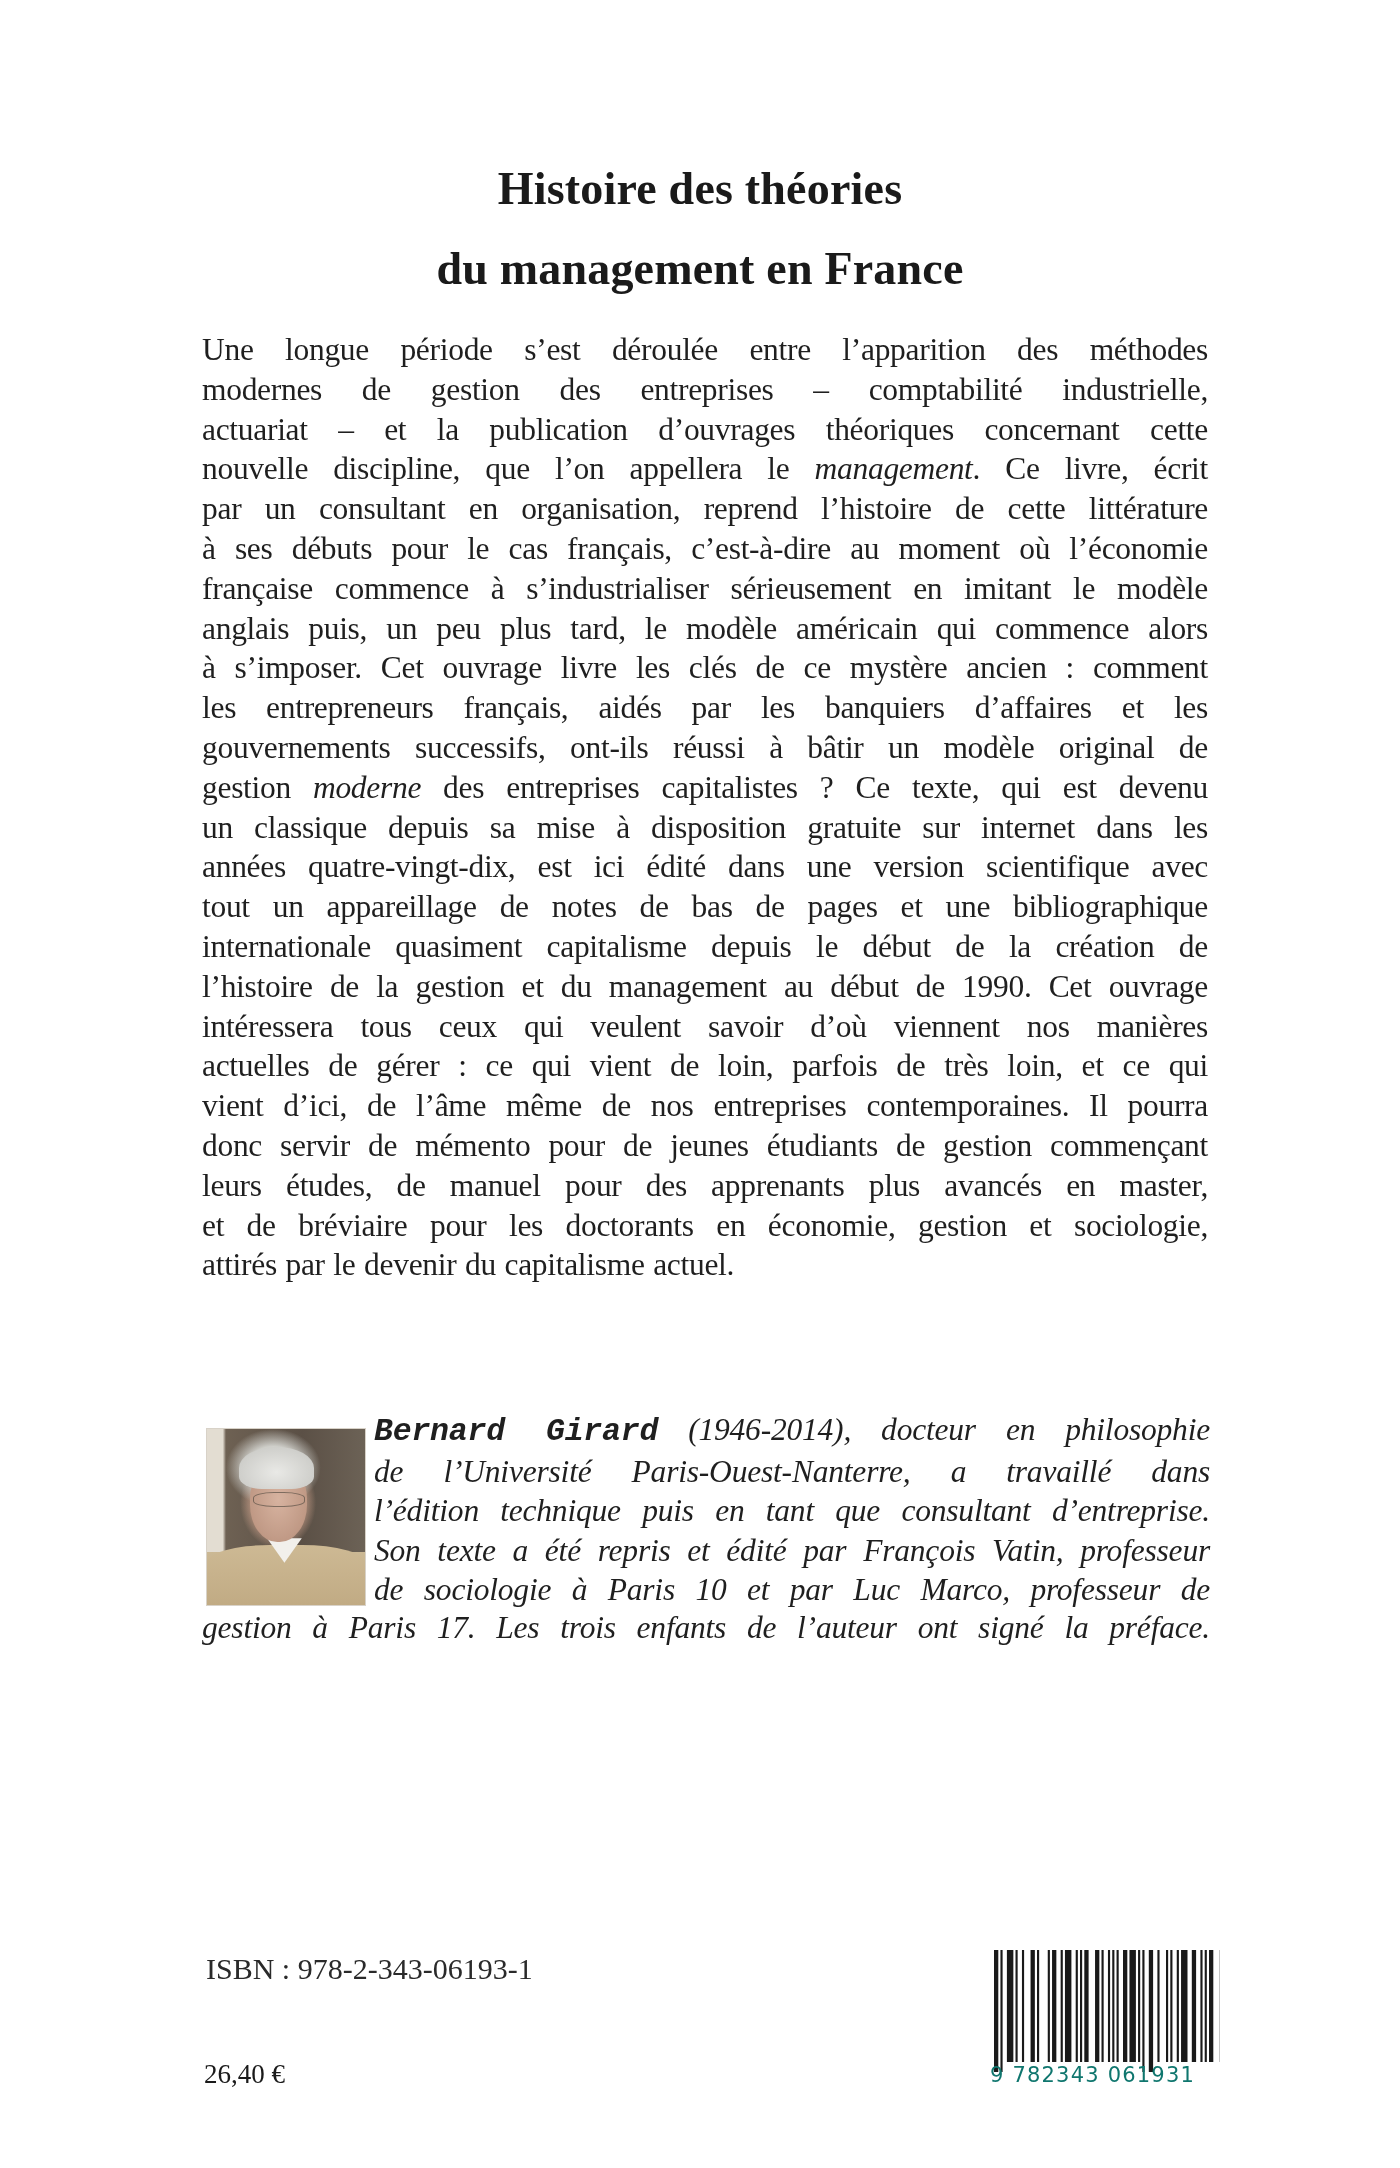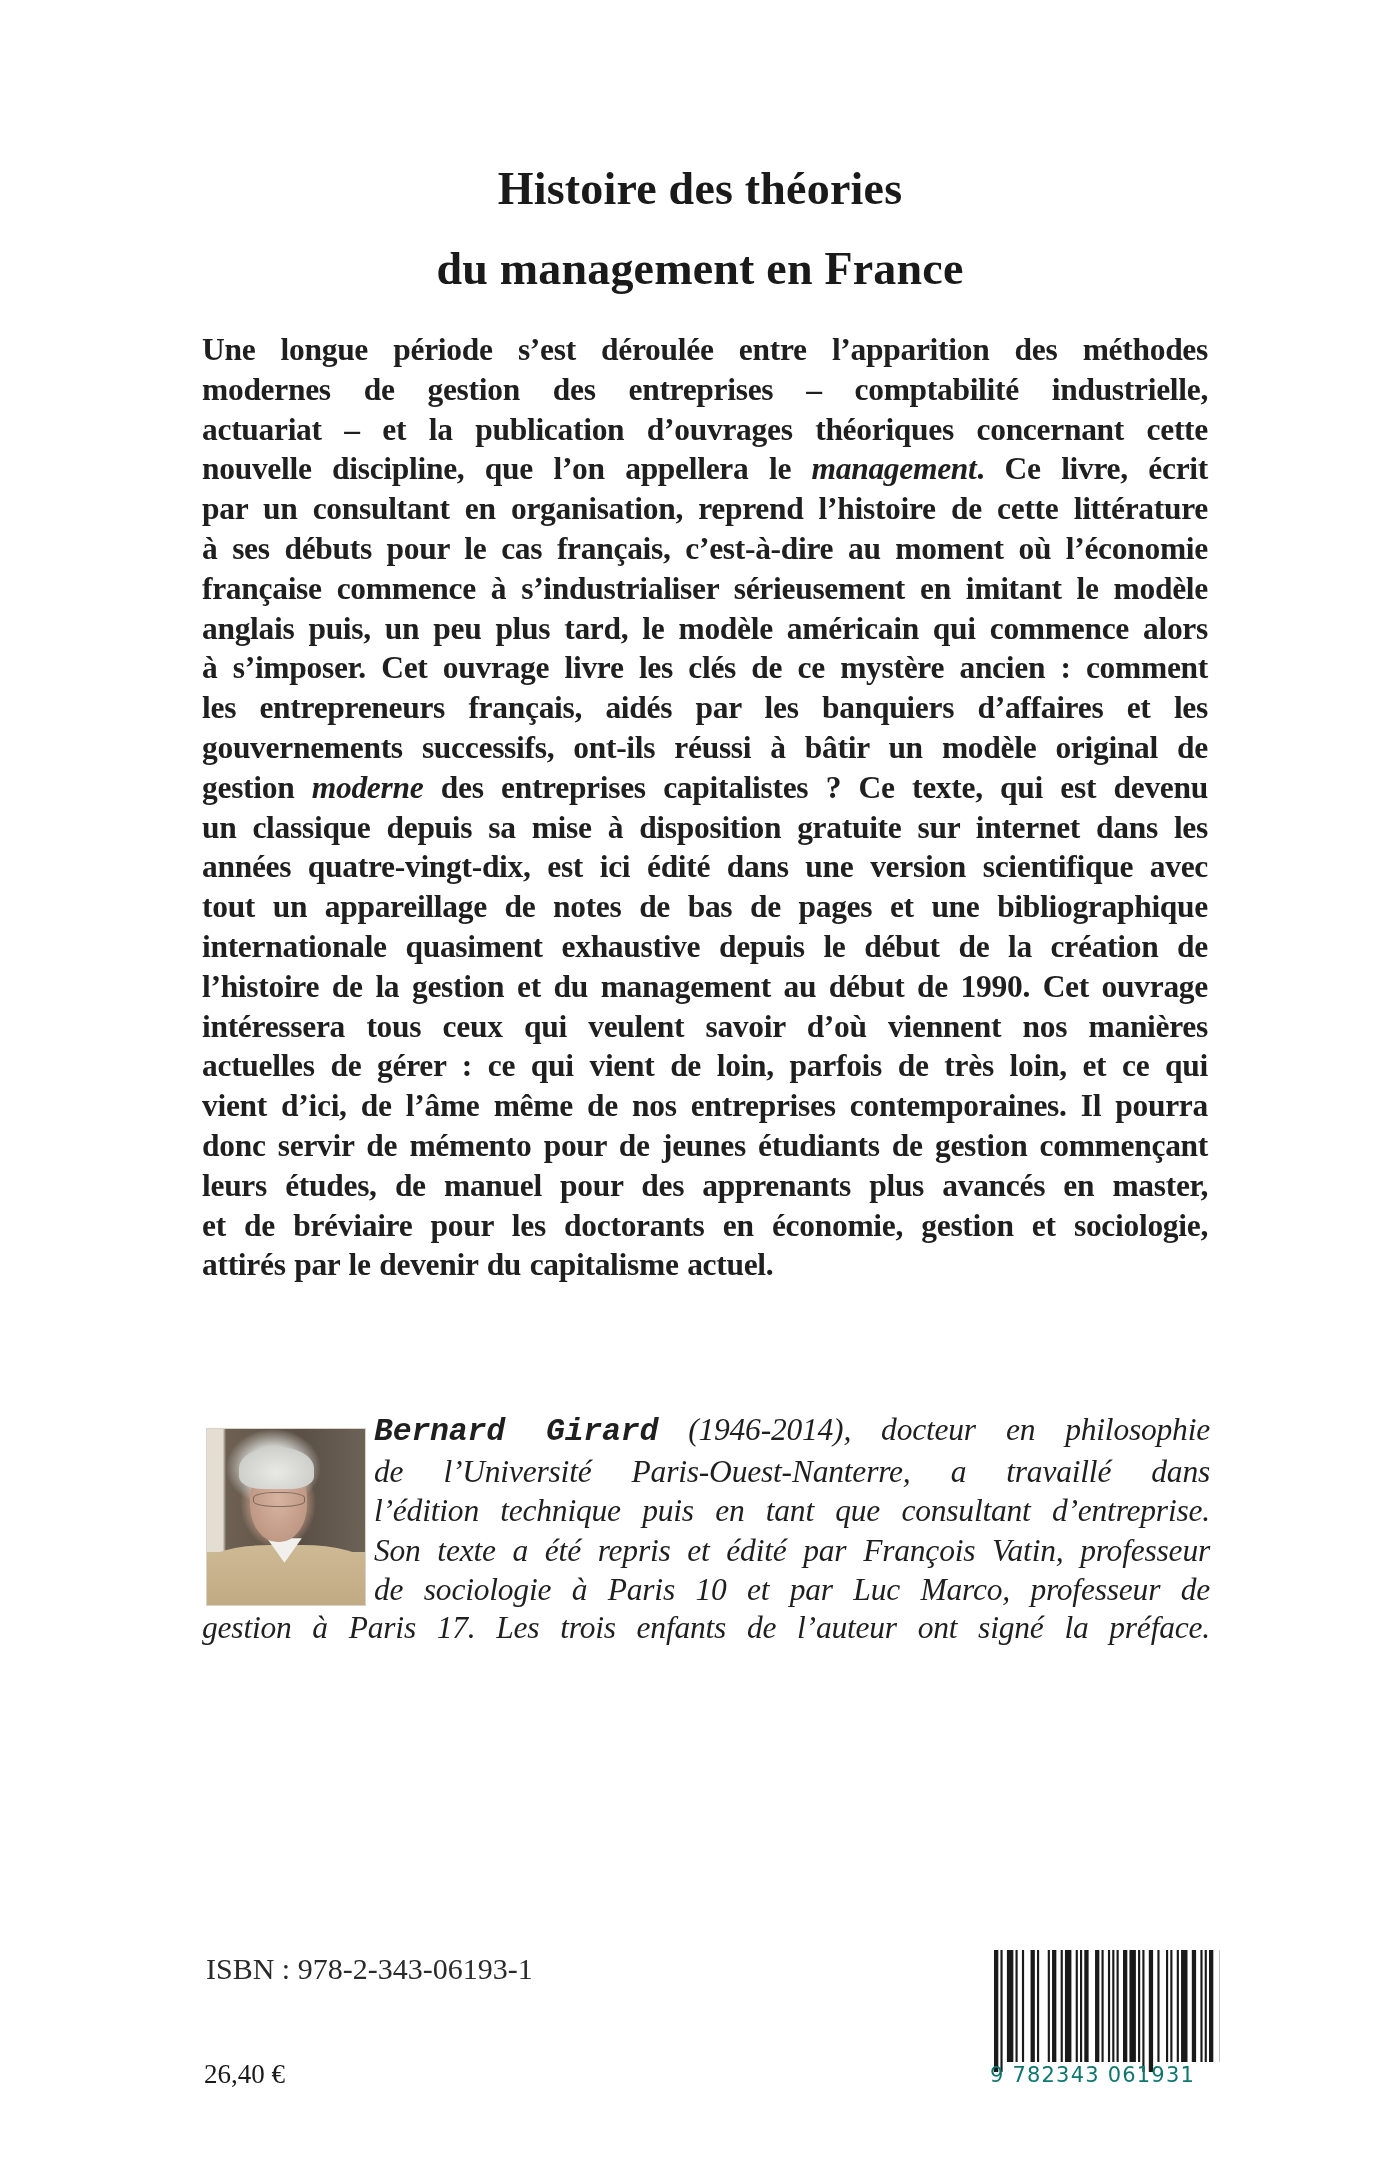--- a/index.html
+++ b/index.html
@@ -39,21 +39,20 @@
       text-align-last: left;
       color: #1f1f1f;
       letter-spacing: -0.3px;
       word-spacing: 1px;
     }
     .body-text .line {
       display: block;
       text-align: justify;
       text-align-last: justify;
       white-space: nowrap;
-      font-weight: bold;
     }
     .body-text .line.last { text-align-last: left; }
     .body-text em { font-style: italic; }
 
     .author-photo {
       position: absolute;
       left: 206px;
       top: 1428px;
       width: 158px;
       height: 176px;
@@ -199,21 +198,21 @@
     <span class="line"><span>à ses débuts pour le cas français, c’est-à-dire au moment où l’économie</span></span>
     <span class="line"><span>française commence à s’industrialiser sérieusement en imitant le modèle</span></span>
     <span class="line"><span>anglais puis, un peu plus tard, le modèle américain qui commence alors</span></span>
     <span class="line"><span>à s’imposer. Cet ouvrage livre les clés de ce mystère ancien : comment</span></span>
     <span class="line"><span>les entrepreneurs français, aidés par les banquiers d’affaires et les</span></span>
     <span class="line"><span>gouvernements successifs, ont-ils réussi à bâtir un modèle original de</span></span>
     <span class="line"><span>gestion </span><em>moderne</em><span> des entreprises capitalistes ? Ce texte, qui est devenu</span></span>
     <span class="line"><span>un classique depuis sa mise à disposition gratuite sur internet dans les</span></span>
     <span class="line"><span>années quatre-vingt-dix, est ici édité dans une version scientifique avec</span></span>
     <span class="line"><span>tout un appareillage de notes de bas de pages et une bibliographique</span></span>
-    <span class="line"><span>internationale quasiment exhaustive depuis le début de la création de</span></span>
+    <span class="line"><span>internationale quasiment capitalisme depuis le début de la création de</span></span>
     <span class="line"><span>l’histoire de la gestion et du management au début de 1990. Cet ouvrage</span></span>
     <span class="line"><span>intéressera tous ceux qui veulent savoir d’où viennent nos manières</span></span>
     <span class="line"><span>actuelles de gérer : ce qui vient de loin, parfois de très loin, et ce qui</span></span>
     <span class="line"><span>vient d’ici, de l’âme même de nos entreprises contemporaines. Il pourra</span></span>
     <span class="line"><span>donc servir de mémento pour de jeunes étudiants de gestion commençant</span></span>
     <span class="line"><span>leurs études, de manuel pour des apprenants plus avancés en master,</span></span>
     <span class="line"><span>et de bréviaire pour les doctorants en économie, gestion et sociologie,</span></span>
     <span class="line last"><span>attirés par le devenir du capitalisme actuel.</span></span>
   </div>
 

